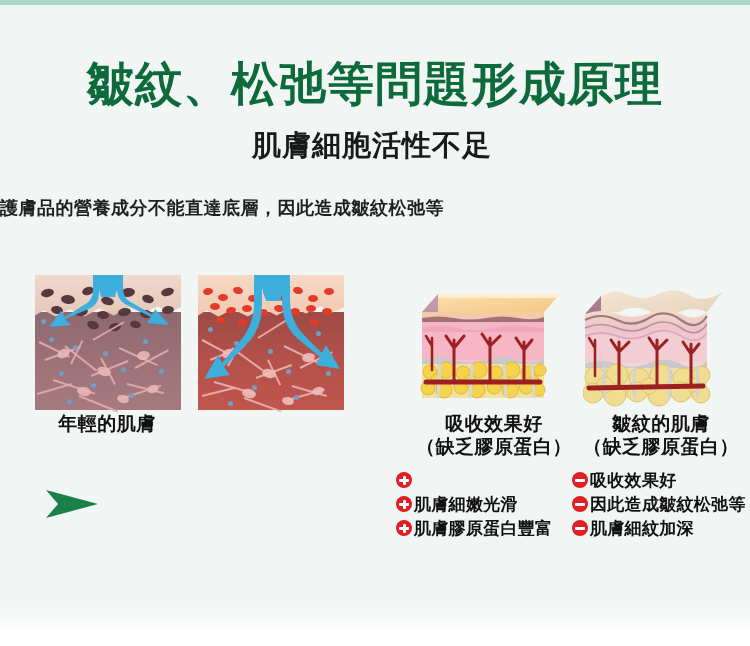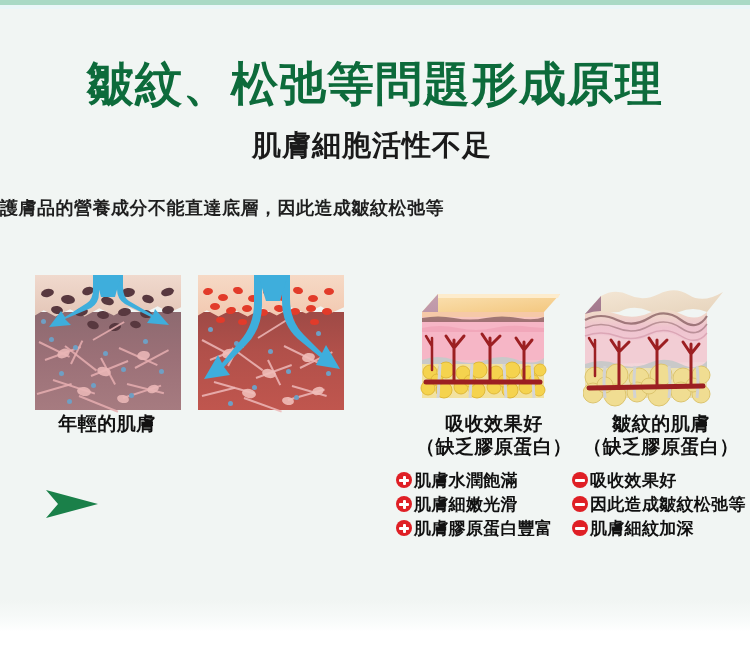--- a/index.html
+++ b/index.html
@@ -563,21 +563,20 @@
       <path d="M2 3 L54 17 L2 31 L14 17 Z" fill="#1a8049"></path>
     </svg>
   </div>
 
   <div class="bullets bullets-plus">
     <div class="bullet-row">
       <span class="bullet-icon">
         <span class="bar-h"></span>
           <span class="bar-v"></span>
       </span>
-      <span class="bullet-text">肌膚水潤飽滿</span>
     </div>
     <div class="bullet-row">
       <span class="bullet-icon">
         <span class="bar-h"></span>
           <span class="bar-v"></span>
       </span>
       <span class="bullet-text">肌膚細嫩光滑</span>
     </div>
     <div class="bullet-row">
       <span class="bullet-icon">

